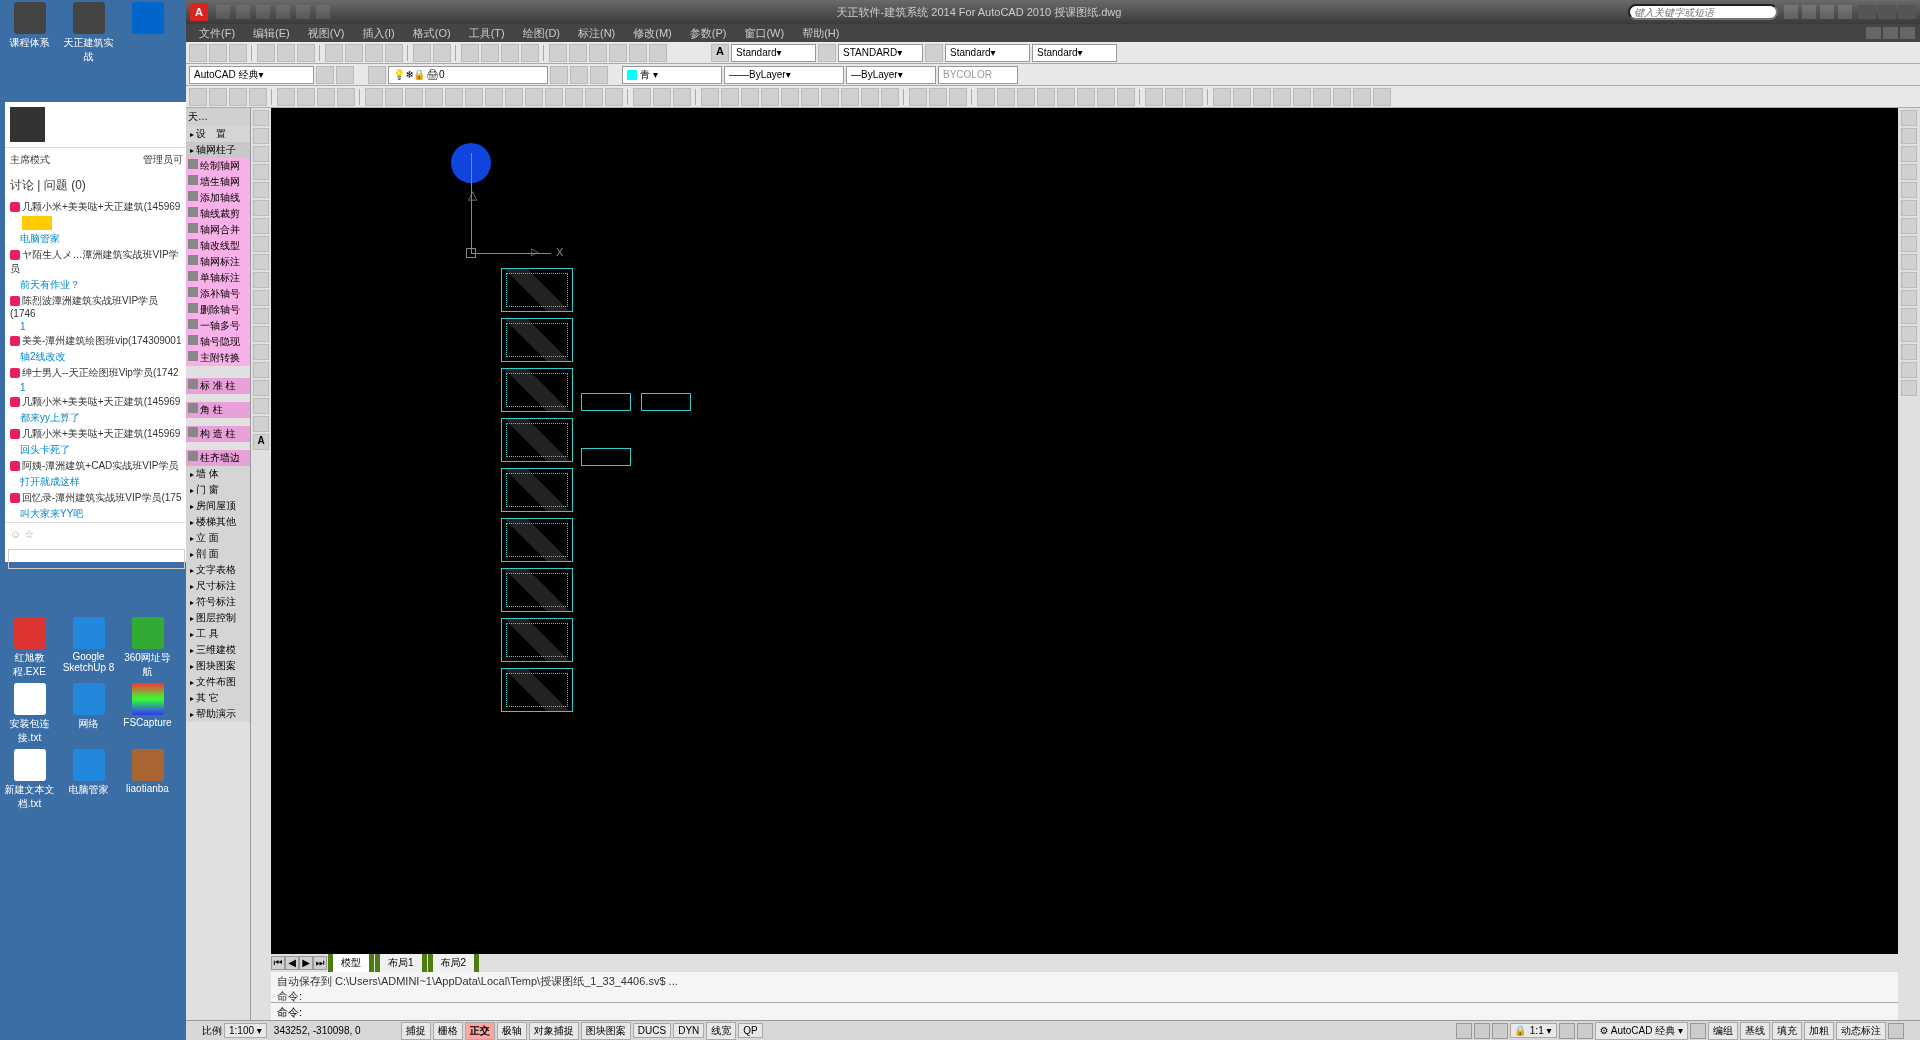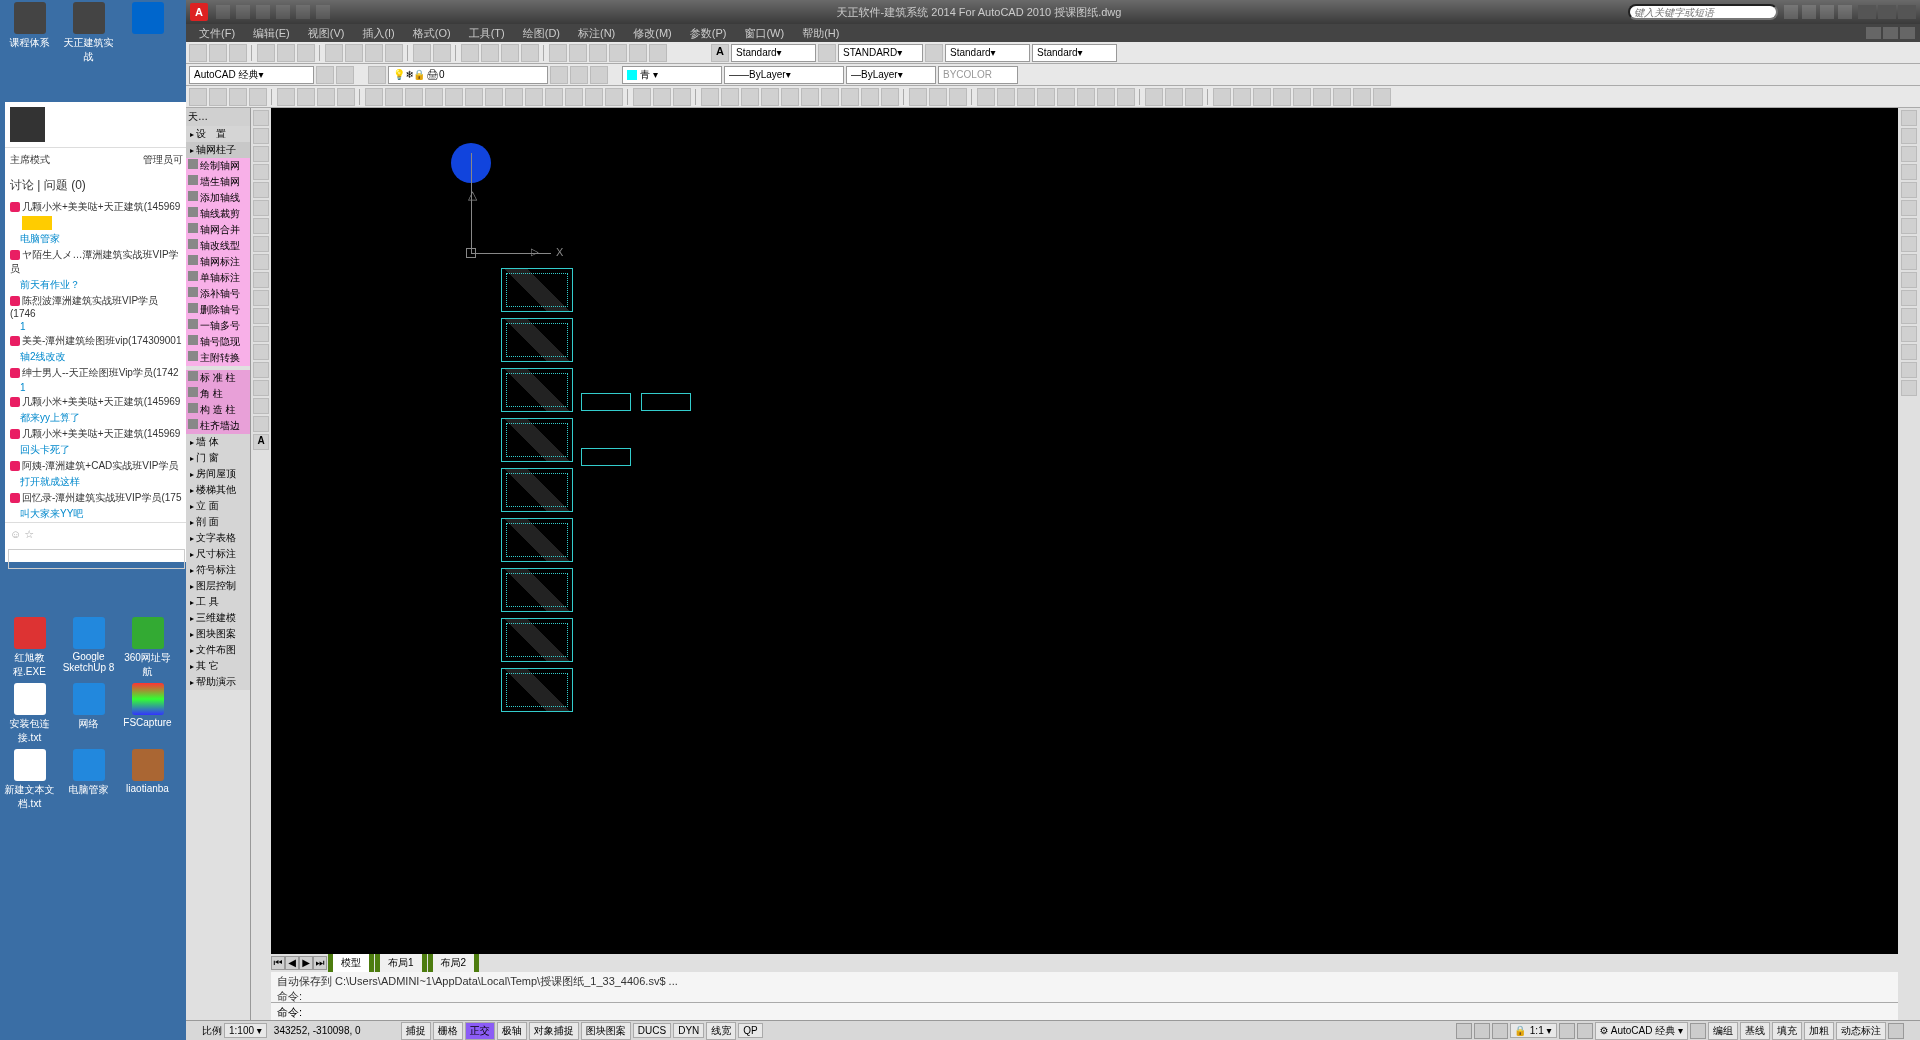--- a/index.html
+++ b/index.html
@@ -51,21 +51,21 @@
     .color-swatch { width: 10px; height: 10px; background: cyan; }
     
     .main-area { flex: 1; display: flex; overflow: hidden; }
     .tz-panel { width: 65px; background: #e0e0e0; display: flex; flex-direction: column; font-size: 11px; border-right: 1px solid #999; }
     .tz-head { background: #d0d0d0; font-size: 10px; padding: 2px; }
     .tz-section { background: #d5d5d5; padding: 1px 4px; font-size: 10px; display: flex; align-items: center; }
     .tz-section::before { content: "▸"; font-size: 8px; margin-right: 2px; }
     .tz-items { }
     .tz-item { background: #f8b0e8; font-size: 10px; padding: 1px 2px; display: flex; }
     .tz-item-ico { width: 10px; height: 10px; background: #888; margin-right: 2px; }
-    .tz-war { background: #e8a0d8; }
+    .tz-war { background: #e8a0d8; margin-top: 8px; }
     
     .draw-toolbar { width: 20px; background: #e0e0e0; display: flex; flex-direction: column; padding: 2px 0; gap: 2px; }
     .draw-toolbar .tb { width: 16px; height: 16px; margin: 0 auto; background: #d0d0d0; border: 1px solid #bbb; }
     
     .canvas-area { flex: 1; display: flex; flex-direction: column; }
     .file-tabs { height: 18px; background: #d0d0d0; display: flex; align-items: flex-end; font-size: 10px; }
     .file-tab { padding: 2px 8px; background: #e8e8e8; border: 1px solid #999; border-bottom: none; margin-right: 1px; cursor: pointer; }
     .file-tab.active { background: #fff; color: #c00; }
     
     .canvas { flex: 1; background: #000; position: relative; }
@@ -89,21 +89,21 @@
     .bt-nav { display: flex; }
     .bt-nav span { width: 14px; height: 14px; border: 1px solid #999; background: #d0d0d0; text-align: center; line-height: 12px; }
     .bt-tab { padding: 2px 8px; border: 5px solid #4d7c0f; background: #f0f0f0; margin-left: 1px; }
     
     .cmd-area { background: #f5f5f5; font-size: 11px; font-family: monospace; }
     .cmd-hist { height: 30px; padding: 2px 6px; color: #333; }
     .cmd-line { height: 18px; border-top: 1px solid #aaa; padding: 2px 6px; }
     
     .status-bar { height: 20px; background: #d8d8d8; display: flex; align-items: center; font-size: 10px; padding: 0 16px; gap: 2px; border-top: 1px solid #999; }
     .sb-item { padding: 1px 4px; border: 1px solid #aaa; background: #e8e8e8; }
-    .sb-item.on { background: #8b5cf6; }
+    .sb-item.on { background: #fca5a5; font-weight: bold; }
     .sb-spacer { flex: 1; }
     .sb-icon { width: 16px; height: 16px; background: #ccc; border: 1px solid #999; }
     
     .right-toolbar { width: 22px; background: #e0e0e0; display: flex; flex-direction: column; padding: 2px 0; gap: 2px; }
     .right-toolbar .tb { width: 16px; height: 16px; margin: 0 auto; background: #d0d0d0; border: 1px solid #bbb; }
   </style>
 </head>
 <body>
 
 <div class="desktop">

